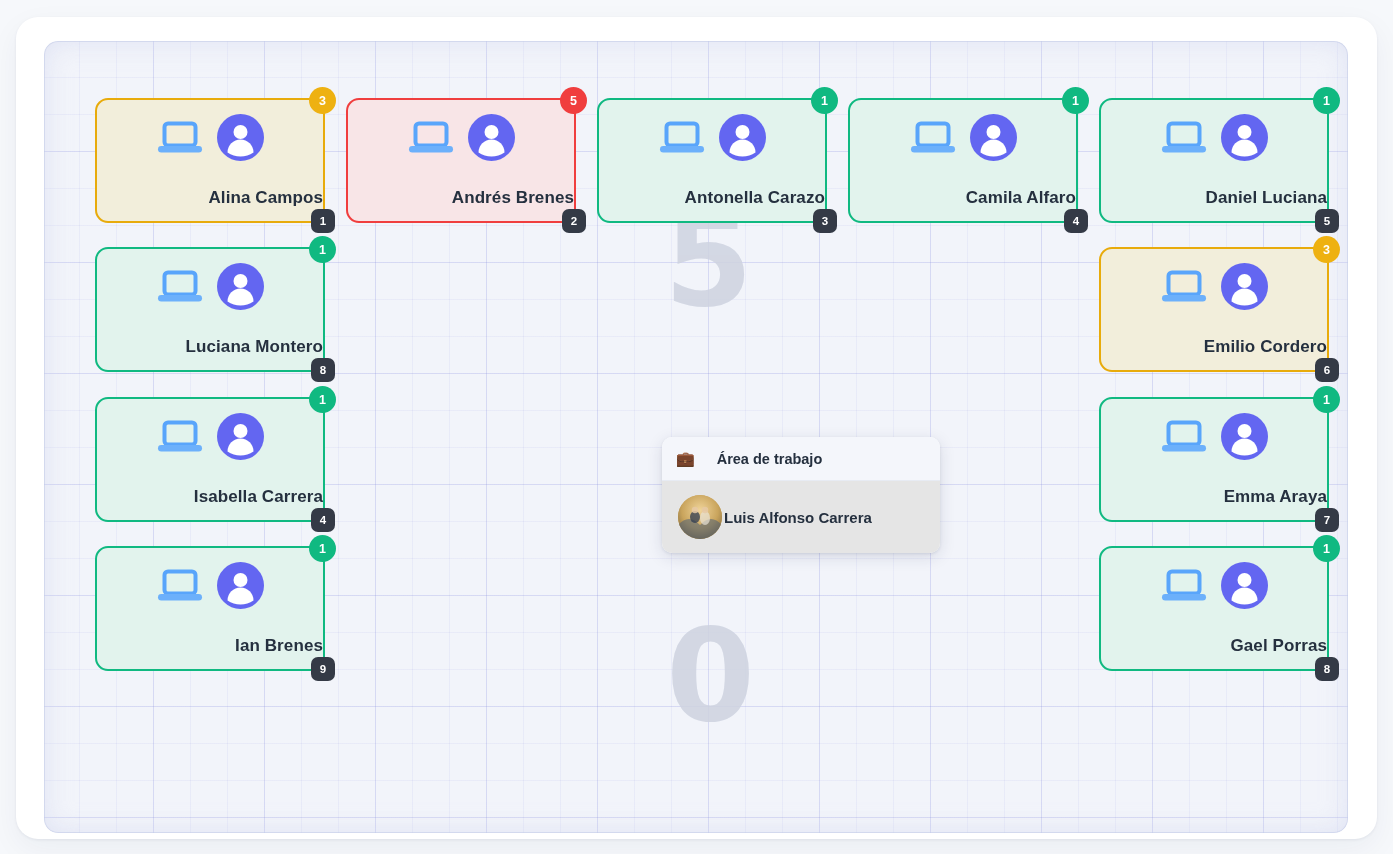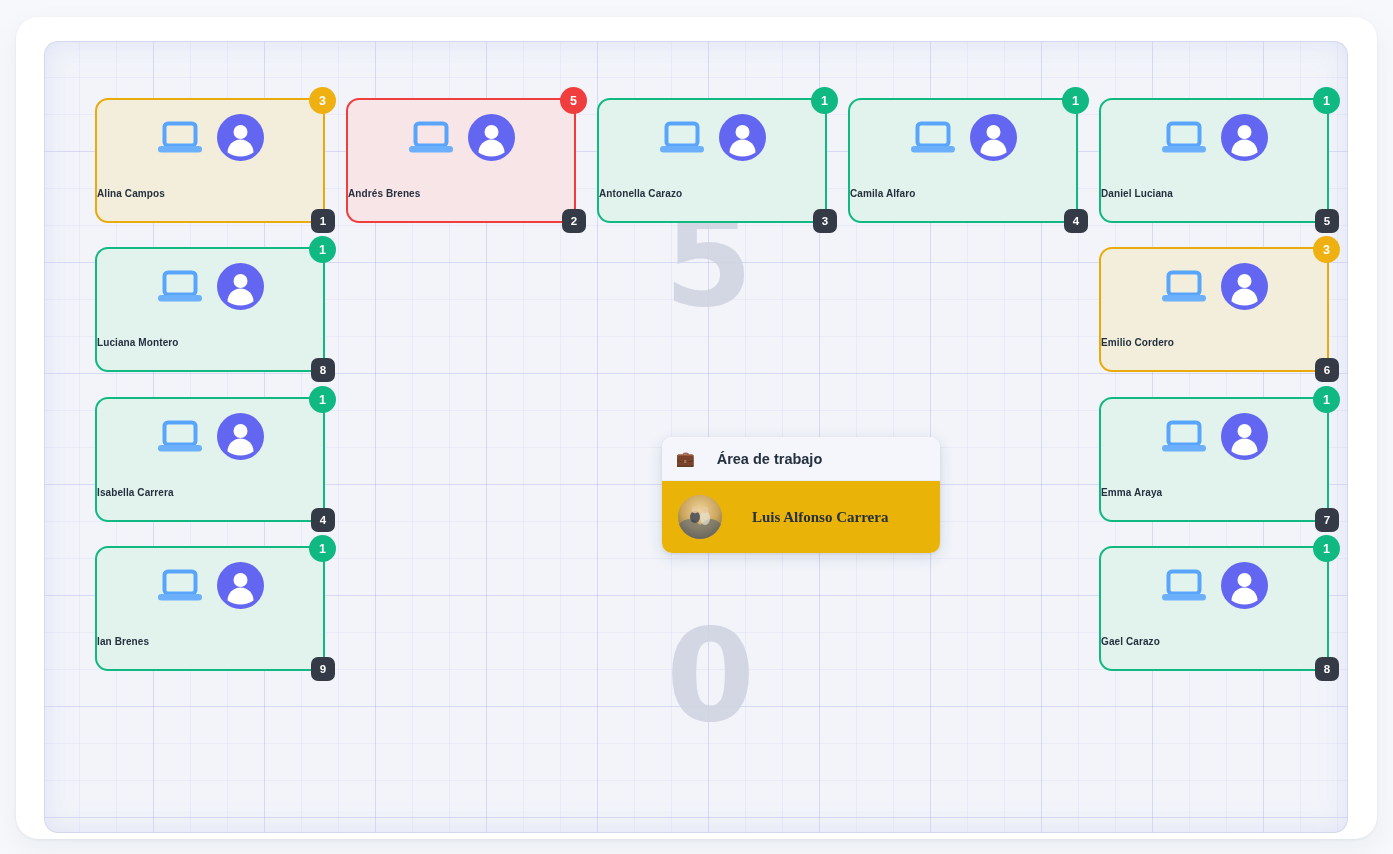--- a/index.html
+++ b/index.html
@@ -77,22 +77,22 @@
     align-items: center;
     justify-content: center;
     gap: 14px;
   }
   .laptop-icon { width: 46px; height: 36px; display:block; }
   .user-icon   { width: 47px; height: 47px; display:block; }
 
   .card-name {
     position: absolute;
     left: 0; right: 0; top: 88px;
-    text-align: left;
-    font-size: 10px;
+    text-align: right;
+    font-size: 17px;
     font-weight: 700;
     color: #25303f;
     letter-spacing: .1px;
   }
 
   .badge-count {
     position: absolute;
     top: -13px; right: -13px;
     width: 27px; height: 27px;
     border-radius: 50%;
@@ -133,24 +133,23 @@
     display: flex;
     align-items: center;
     gap: 10px;
     padding: 0 14px;
     border-bottom: 1px solid #e7ebf3;
   }
   #popup-header .bag { font-size: 15px; line-height: 1; }
   #popup-title { font-size: 14.5px; font-weight: 700; color: #25303f; margin-left: 12px; }
   #popup-body {
     height: 72px;
-    display: flex; align-items: center; gap: 30px;
+    display: flex; align-items: center; gap: 2px;
     padding: 0 16px;
-    background: #eab308;
-    font-family: Liberation Serif, serif;
+    background: #e5e5e5;
   }
   .avatar-photo {
     width: 44px; height: 44px;
     border-radius: 50%;
     flex: none;
     overflow: hidden;
     position: relative;
     background: #c9a45c;
   }
   .avatar-photo svg { display:block; width:100%; height:100%; }
@@ -377,21 +376,21 @@
               </svg>
             </span>
             <span>
               <svg class="user-icon" viewBox="0 0 47 47" xmlns="http://www.w3.org/2000/svg">
                 <circle cx="23.5" cy="23.5" r="23.5" fill="#6366f1"></circle>
                 <circle cx="23.5" cy="18" r="7" fill="#ffffff"></circle>
                 <path d="M10.5 38.5a13 13 0 0 1 26 0a23.5 23.5 0 0 1-26 0Z" fill="#ffffff"></path>
               </svg>
             </span>
           </div>
-          <div class="card-name">Gael Carazo</div>
+          <div class="card-name">Gael Porras</div>
           <div class="badge-count green">1</div>
           <div class="badge-index">8</div>
         </div>
       </div>
 
     <div id="popup">
       <div id="popup-header">
         <span class="bag">💼</span>
         <span id="popup-title">Área de trabajo</span>
       </div>

